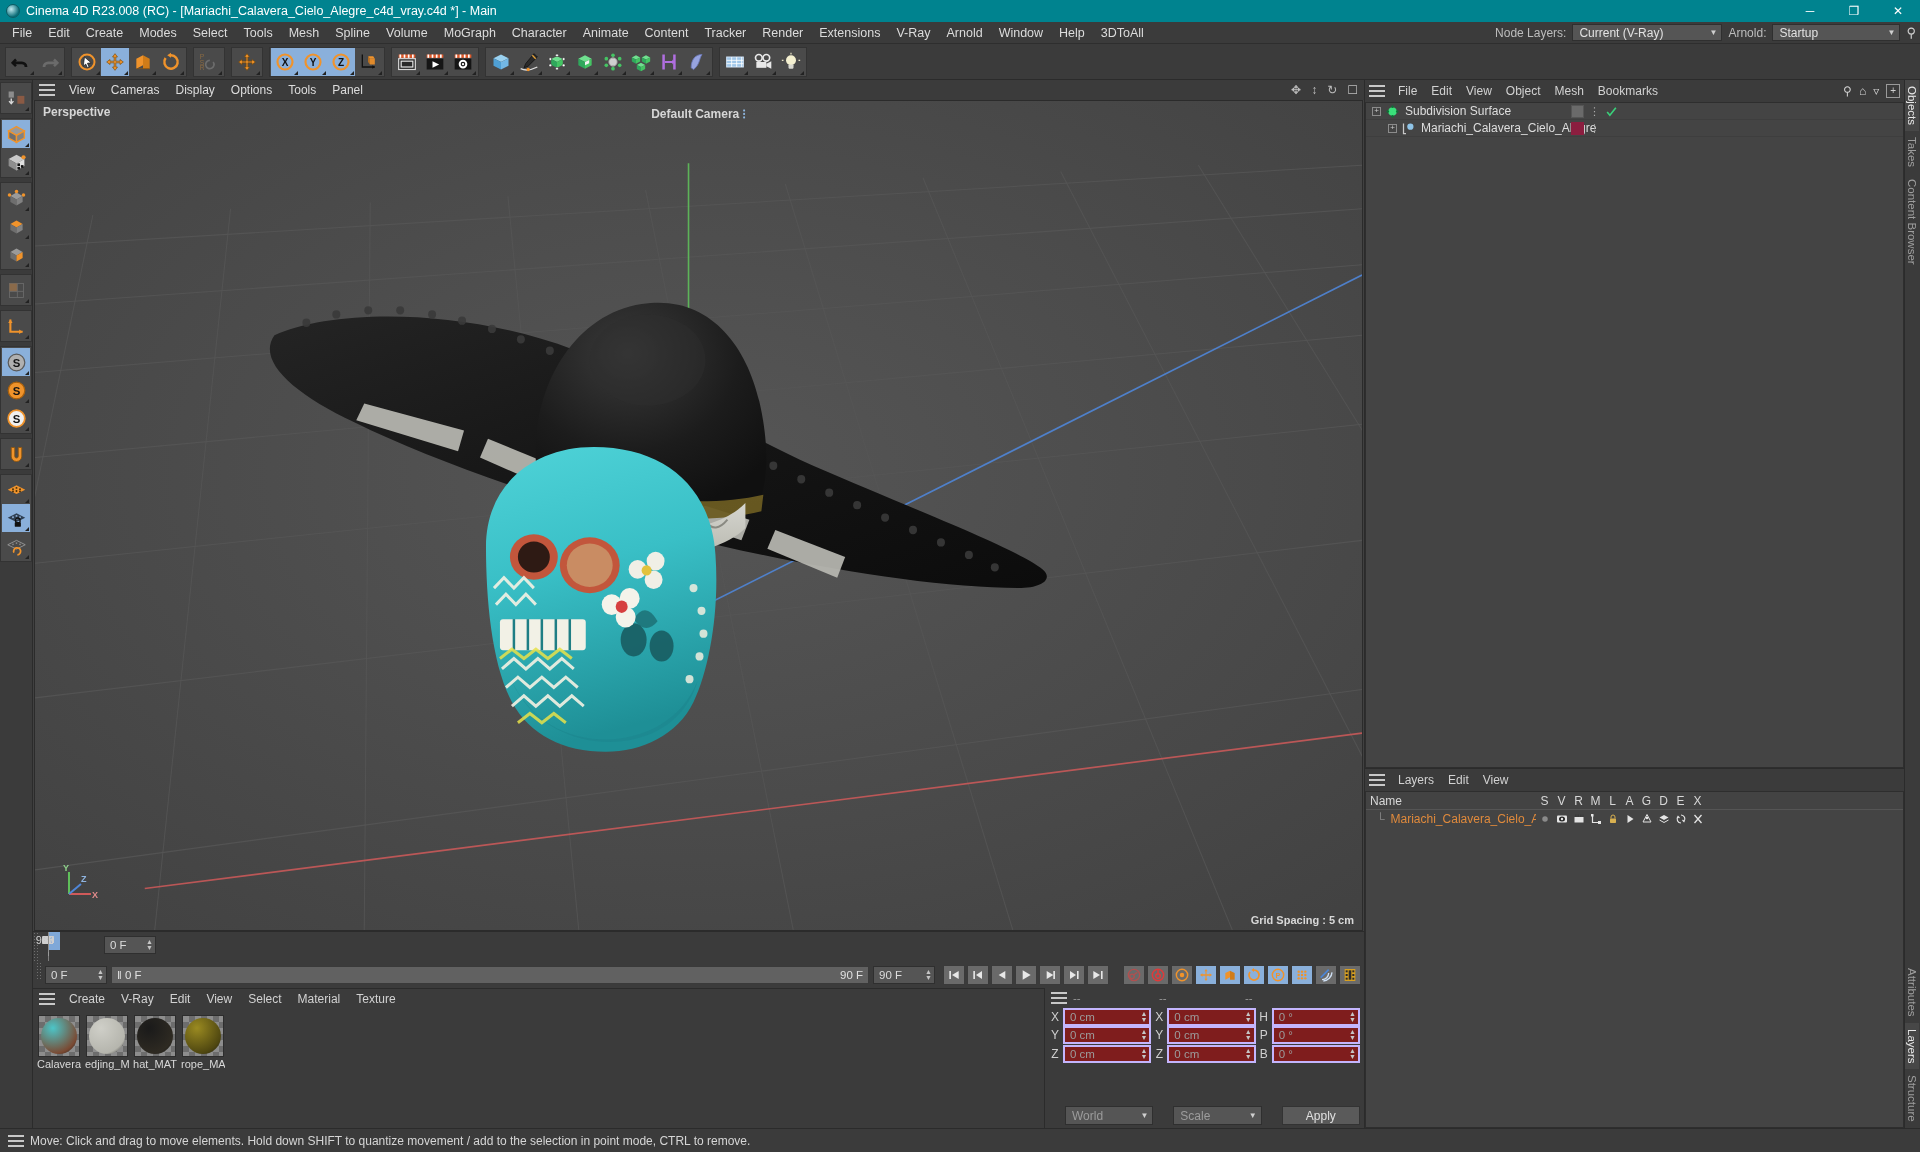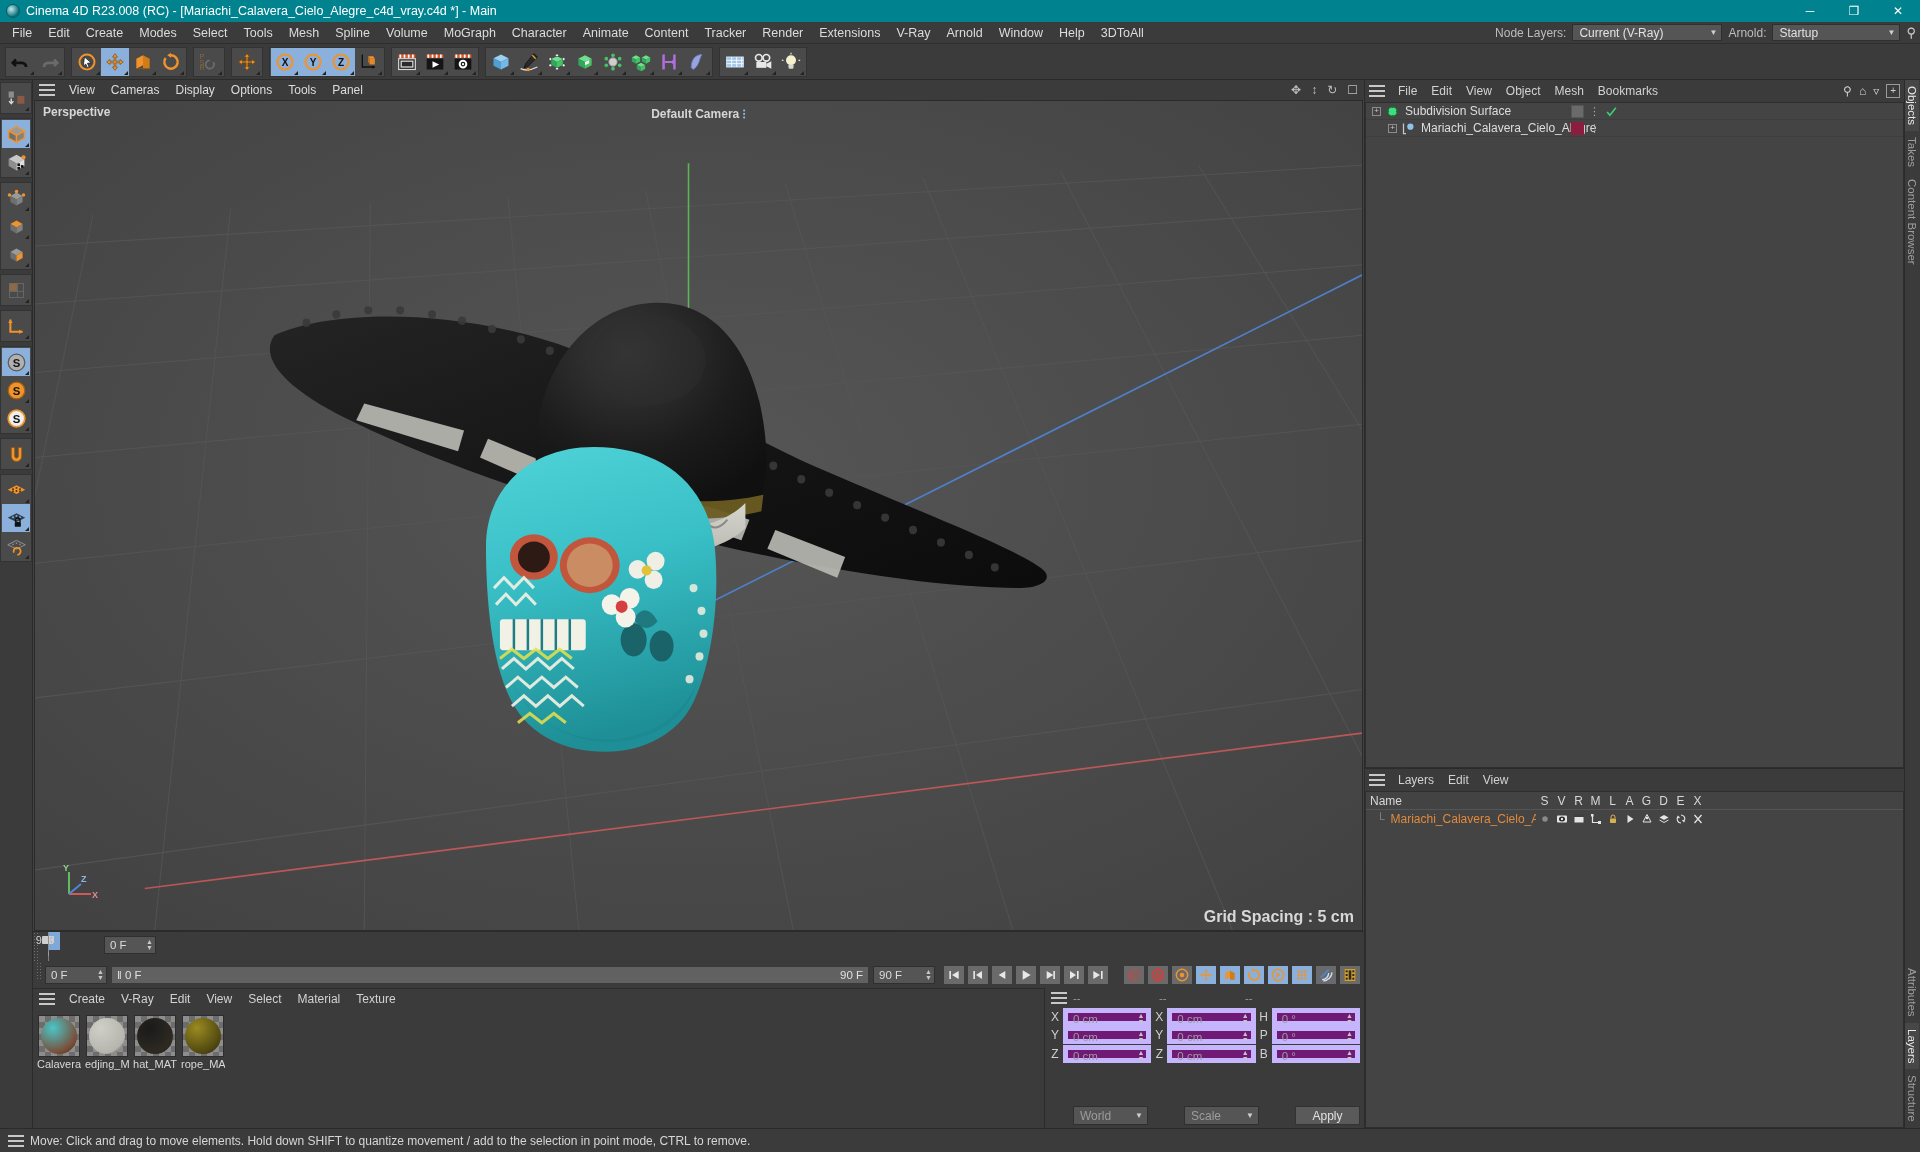--- a/index.html
+++ b/index.html
@@ -81,21 +81,21 @@
   .burger{ width:16px;height:12px; display:flex;flex-direction:column;justify-content:space-between;
       margin:0 6px 0 2px; flex:none;}
   .burger i{ display:block; height:2px; background:#c8c8c8; }
   #vp-right-icons{ position:absolute; right:6px; display:flex; gap:10px; align-items:center;}
 
   
   #viewport{ flex:1; position:relative; overflow:hidden; background:#b91c1c;
      border:1px solid #2b2b2b; margin:0 1px;font-weight:bold; }
   #vp-label{ position:absolute; left:8px; top:4px; font-size:12px; color:#d6d6d6; z-index:5;}
   #vp-cam{ position:absolute; left:0; right:0; top:4px; text-align:center; font-size:12px; color:#d6d6d6; z-index:5;}
-  #grid-spacing{ position:absolute; right:8px; bottom:4px; font-size:16px; color:#d8d8d8; z-index:5;}
+  #grid-spacing{ position:absolute; right:8px; bottom:4px; font-size:11px; color:#d8d8d8; z-index:5;}
   #axisgizmo{ position:absolute; left:26px; bottom:28px; z-index:5;}
 
   
   #timeline{ background:#3b3b3b; border-top:1px solid #2b2b2b; }
   #tl-ruler{ height:30px; position:relative; background:#434343; border-bottom:1px solid #343434;
      margin-left:10px; margin-right:56px;}
   .tick-num{ position:absolute; top:2px; font-size:11px; color:#cfcfcf; transform:translateX(-50%); }
   .tick-maj{ position:absolute; bottom:0; width:1px; height:9px; background:#9a9a9a; }
   .tick-min{ position:absolute; bottom:0; width:1px; height:5px; background:#7e7e7e; }
   .tick-line{ position:absolute; top:0; width:1px; height:20px; background:#8e8e8e; }
@@ -124,23 +124,23 @@
   .matname{ font-size:11px; color:#d8d8d8; width:44px; text-align:center; overflow:hidden;
       white-space:nowrap; margin-top:1px; }
 
   
   #coordpanel{ width:320px; background:#3b3b3b; border-left:1px solid #2b2b2b;
       display:flex; flex-direction:column; flex:none; }
   #coordhdr{ height:22px; display:flex; align-items:center; font-size:11.5px; color:#9a9a9a; padding-left:4px;}
   #coordhdr .c{ width:86px; text-align:left; }
   .coordrow{ display:flex; align-items:center; height:21px; padding:0 4px; gap:2px; }
   .clab{ width:12px; text-align:center; font-size:12px; color:#cfcfcf; flex:none;}
-  .cfield{ flex:1; background:#701a75; border:5px solid #c4b5fd; height:18px; display:flex;
-     padding:0 2px 0 5px; font-size:11.5px; color:#9c9c9c;}
-  .coordfoot{ display:flex; gap:12px; padding:3px 4px; align-items:center;margin-top:40px;}
+  .cfield{ flex:1; background:#7f1d1d; border:2px solid #c4b5fd; height:18px; display:flex;
+     align-items:center; padding:0 2px 0 5px; font-size:11.5px; color:#9c9c9c;}
+  .coordfoot{ display:flex; gap:4px; padding:3px 4px; align-items:center;margin-top:40px;}
   .coordfoot .combo{ flex:1; height:19px; min-width:0; color:#9c9c9c;}
   .applybtn{ flex:1; height:19px; background:#5a5a5a; border:1px solid #333;
      display:flex;align-items:center;justify-content:center; font-size:12px; color:#e0e0e0;}
 
   
   #rightdock{ width:540px; background:#3b3b3b; display:flex; flex-direction:column;
      border-left:1px solid #2b2b2b; flex:none;}
   .dockmenu{ height:22px; display:flex; align-items:center; font-size:12px; padding-left:2px;
      position:relative; background:#3b3b3b;}
   .dockmenu .mi{ padding:2px 7px; }

